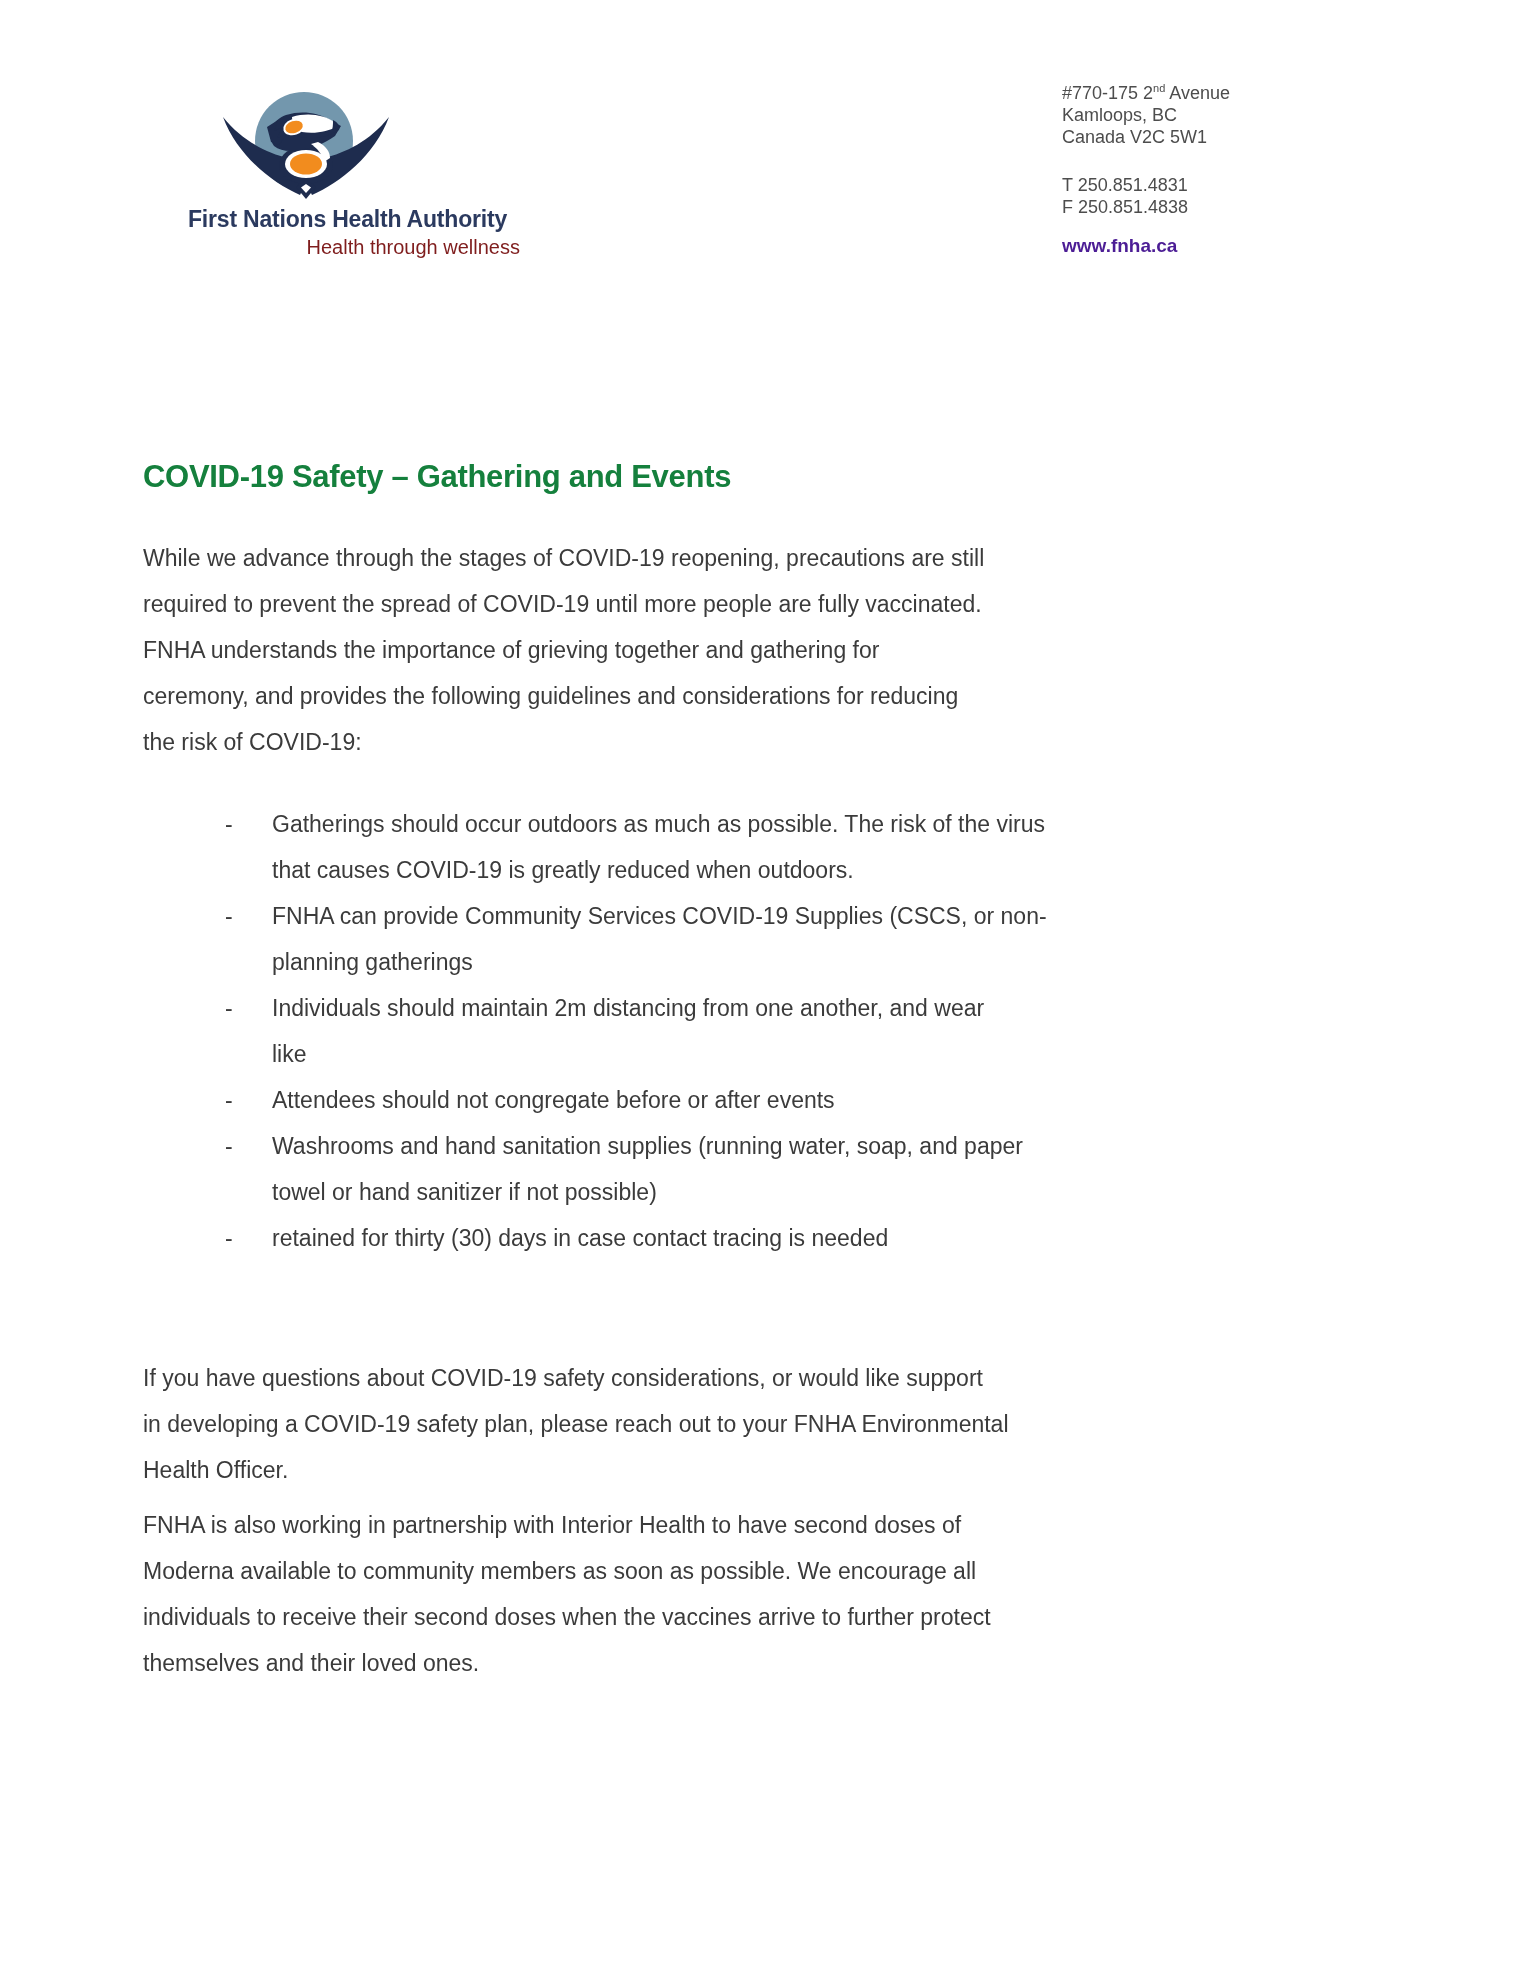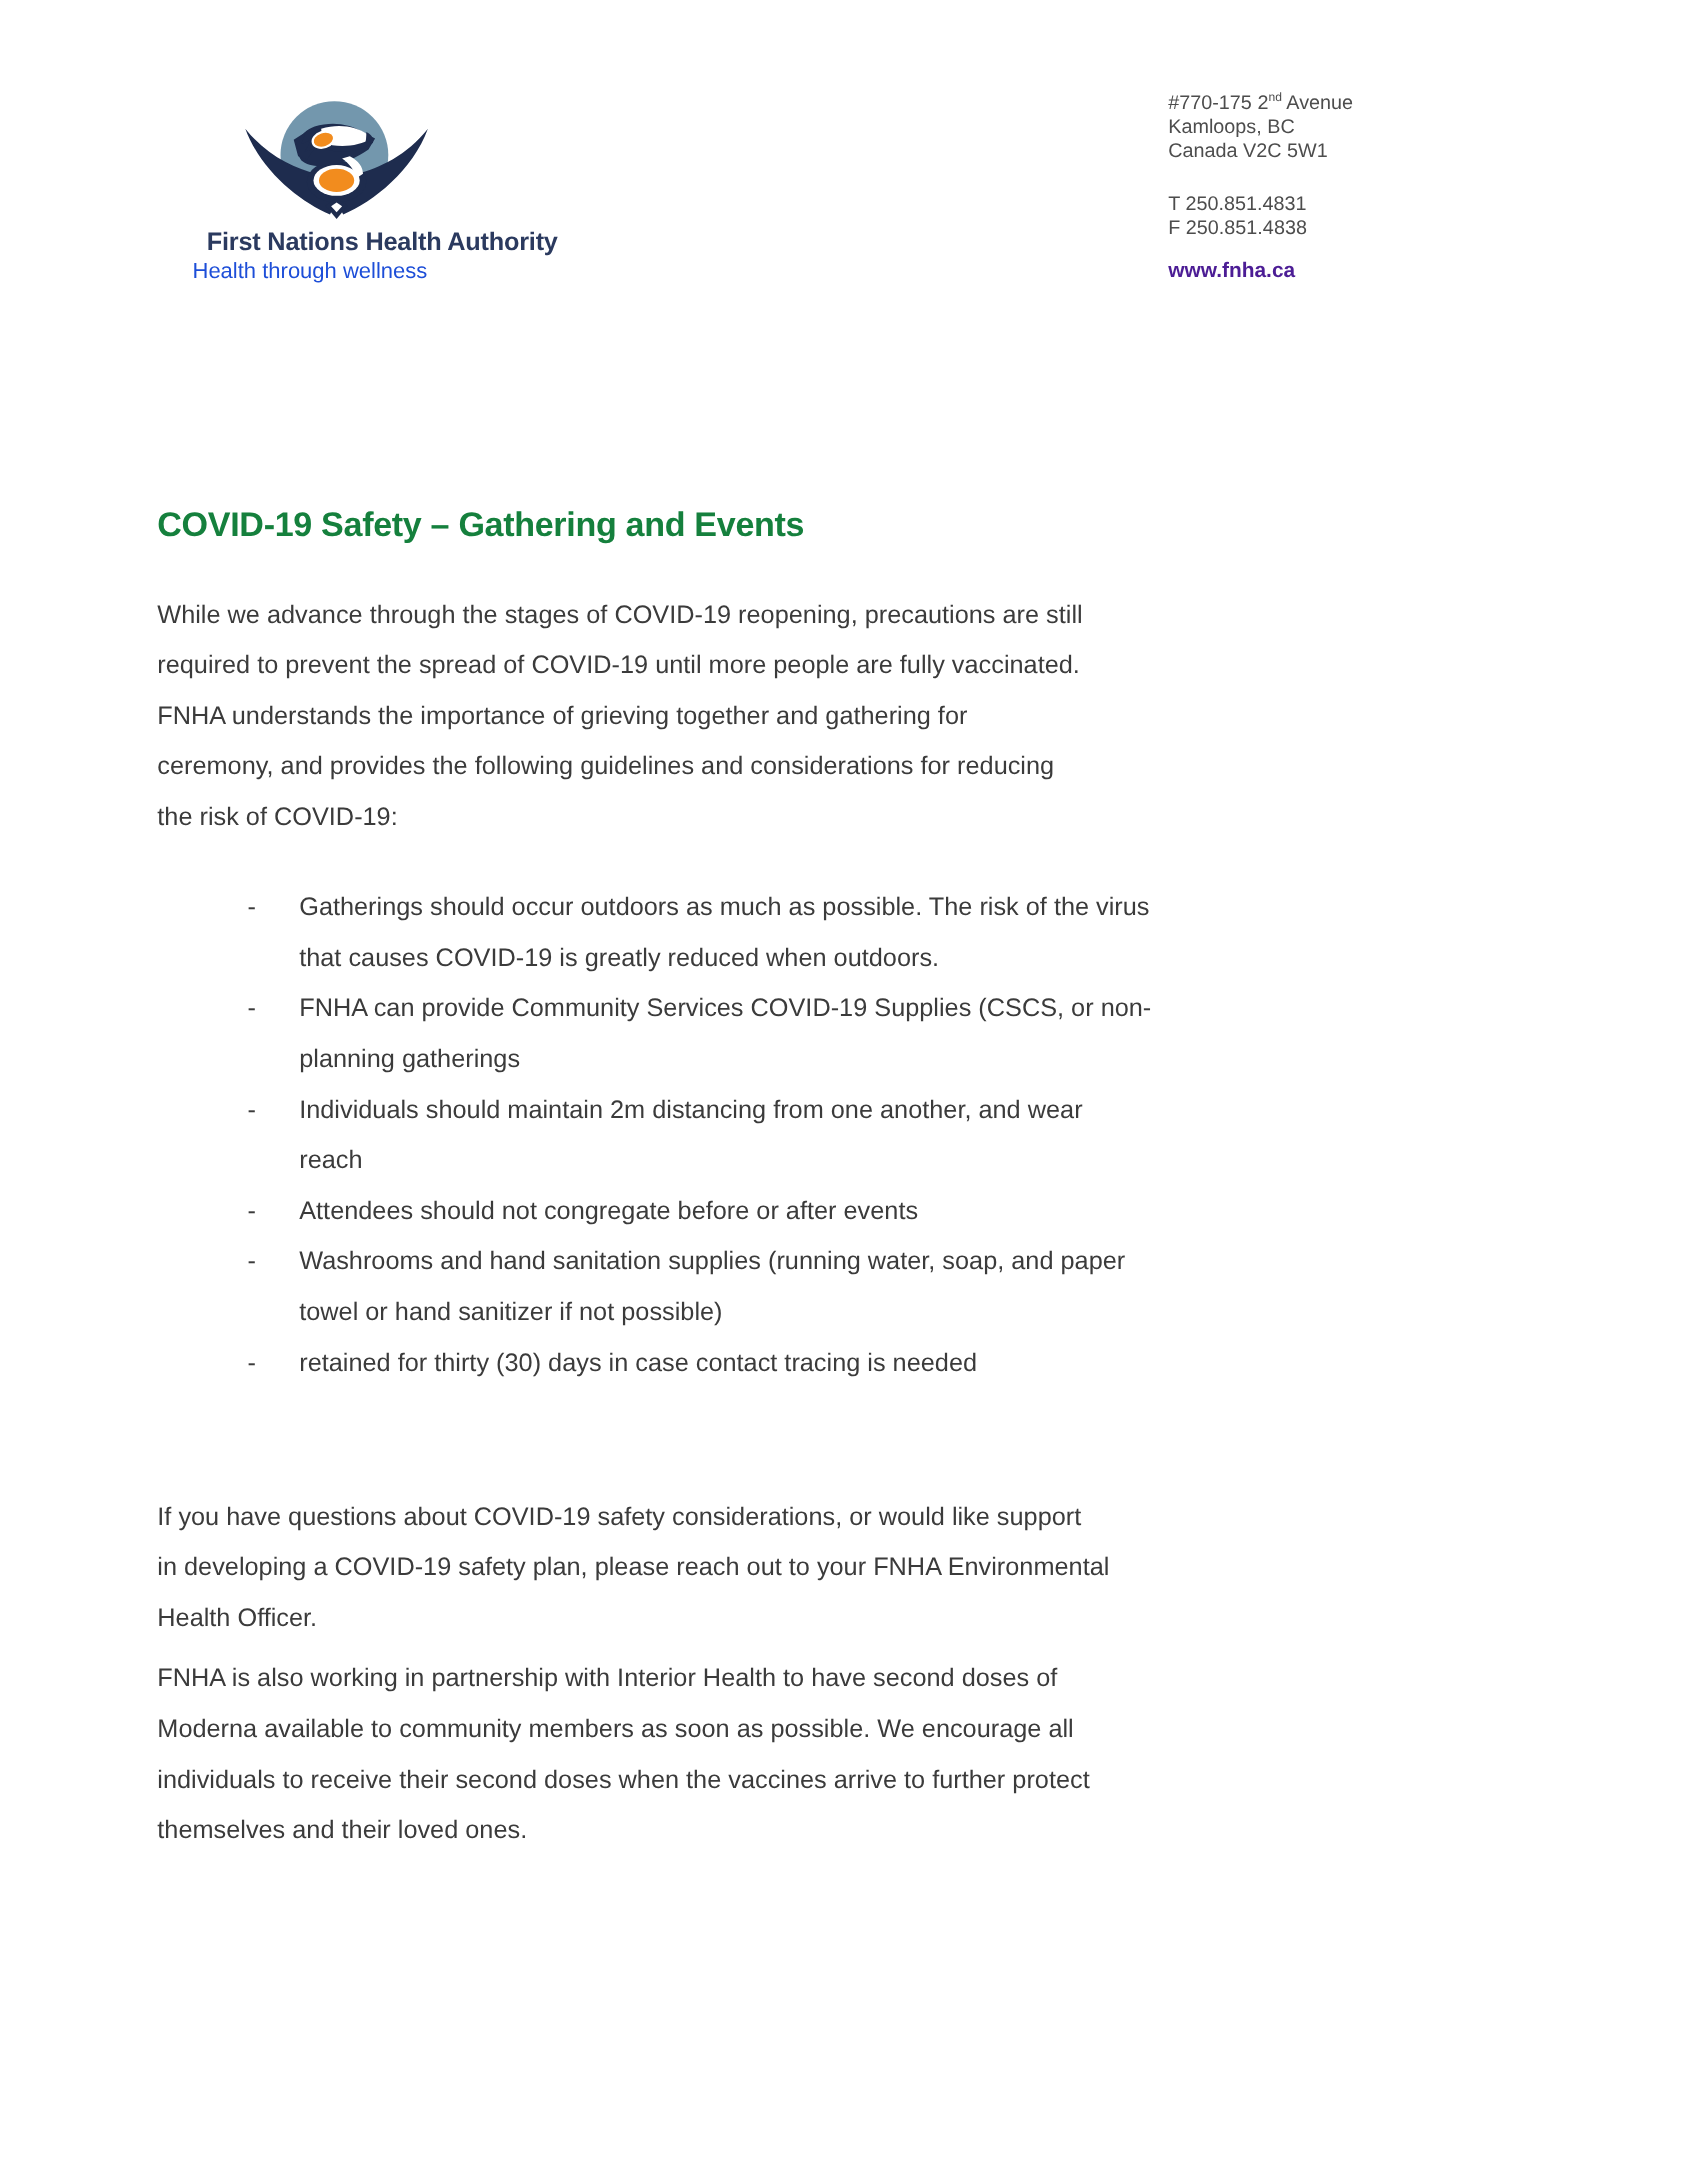--- a/index.html
+++ b/index.html
@@ -14,22 +14,22 @@
 
   
   .logo-emblem { position: absolute; left: 222px; top: 84px; width: 168px; height: 118px; }
   .logo-wordmark {
     position: absolute; left: 175px; top: 206px; width: 345px;
     text-align: center; font-size: 23px; font-weight: 700;
     color: #2b3a5f; letter-spacing: -0.2px; white-space: nowrap;
   }
   .logo-tagline {
     position: absolute; left: 175px; top: 236px; width: 345px;
-    text-align: left; font-size: 20px; font-weight: 400;
-    color: #1d4ed8; white-space: nowrap;
+    text-align: right; font-size: 20px; font-weight: 400;
+    color: #7f1d1d; white-space: nowrap;
   }
 
   .address-block {
     position: absolute; left: 1062px; top: 82px;
     font-size: 18px; line-height: 22px; color: #4d4d4d;
     white-space: nowrap;
   }
   .address-block .gap-lg { height: 26px; }
   .address-block .gap-sm { height: 17px; }
   .address-block sup { font-size: 11px; vertical-align: super; line-height: 0; }
@@ -127,21 +127,21 @@
         <div class="tline">that causes COVID-19 is greatly reduced when outdoors.</div>
       </li>
       <li>
         <span class="marker">-</span>
         <div class="tline">FNHA can provide Community Services COVID-19 Supplies (CSCS, or non-</div>
         <div class="tline">planning gatherings</div>
       </li>
       <li>
         <span class="marker">-</span>
         <div class="tline">Individuals should maintain 2m distancing from one another, and wear</div>
-        <div class="tline">reach</div>
+        <div class="tline">like</div>
       </li>
       <li>
         <span class="marker">-</span>
         <div class="tline">Attendees should not congregate before or after events</div>
       </li>
       <li>
         <span class="marker">-</span>
         <div class="tline">Washrooms and hand sanitation supplies (running water, soap, and paper</div>
         <div class="tline">towel or hand sanitizer if not possible)</div>
       </li>

